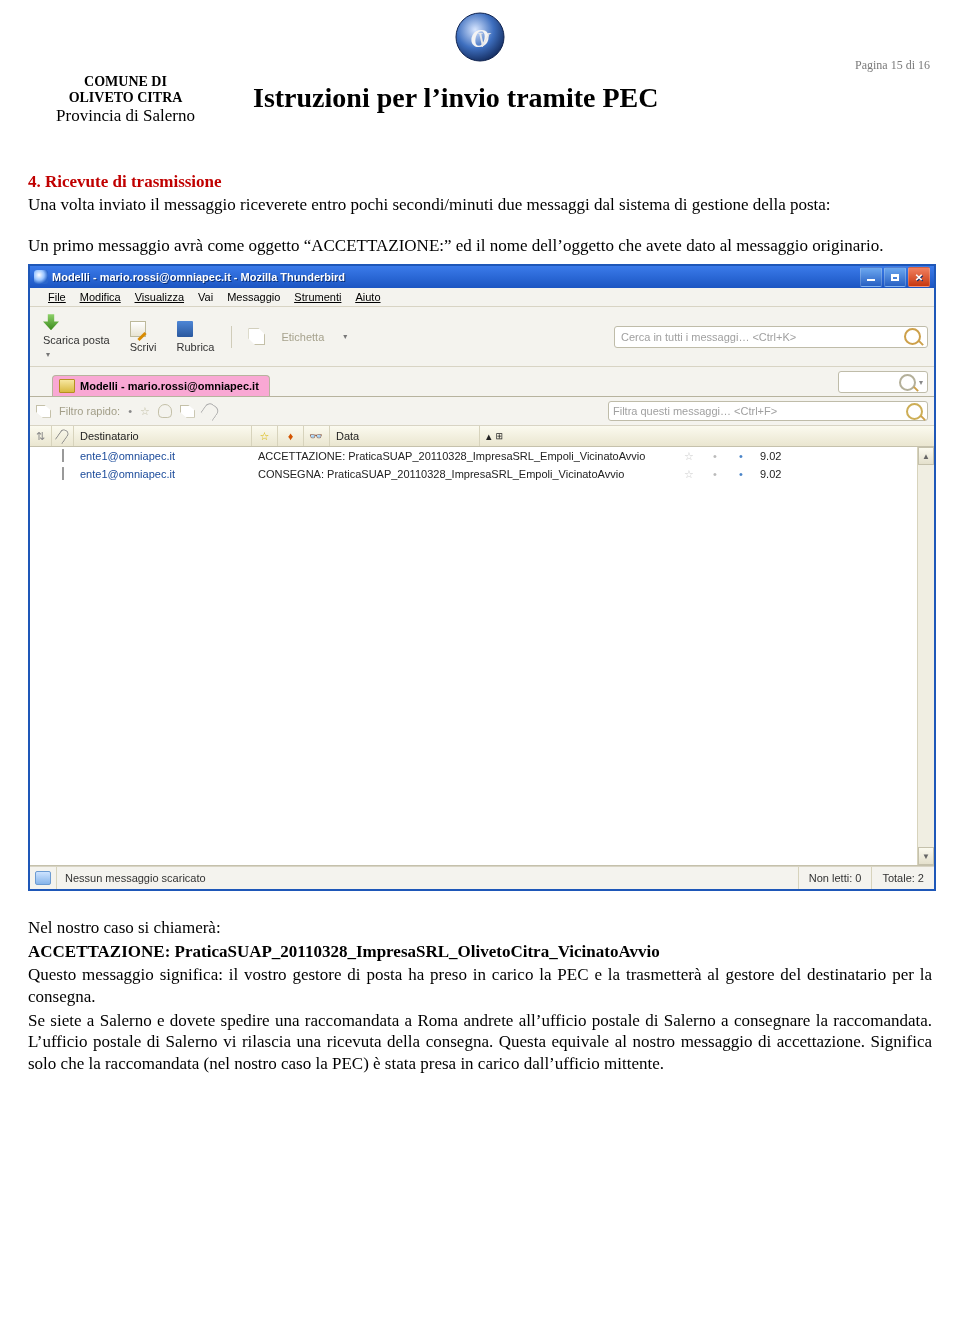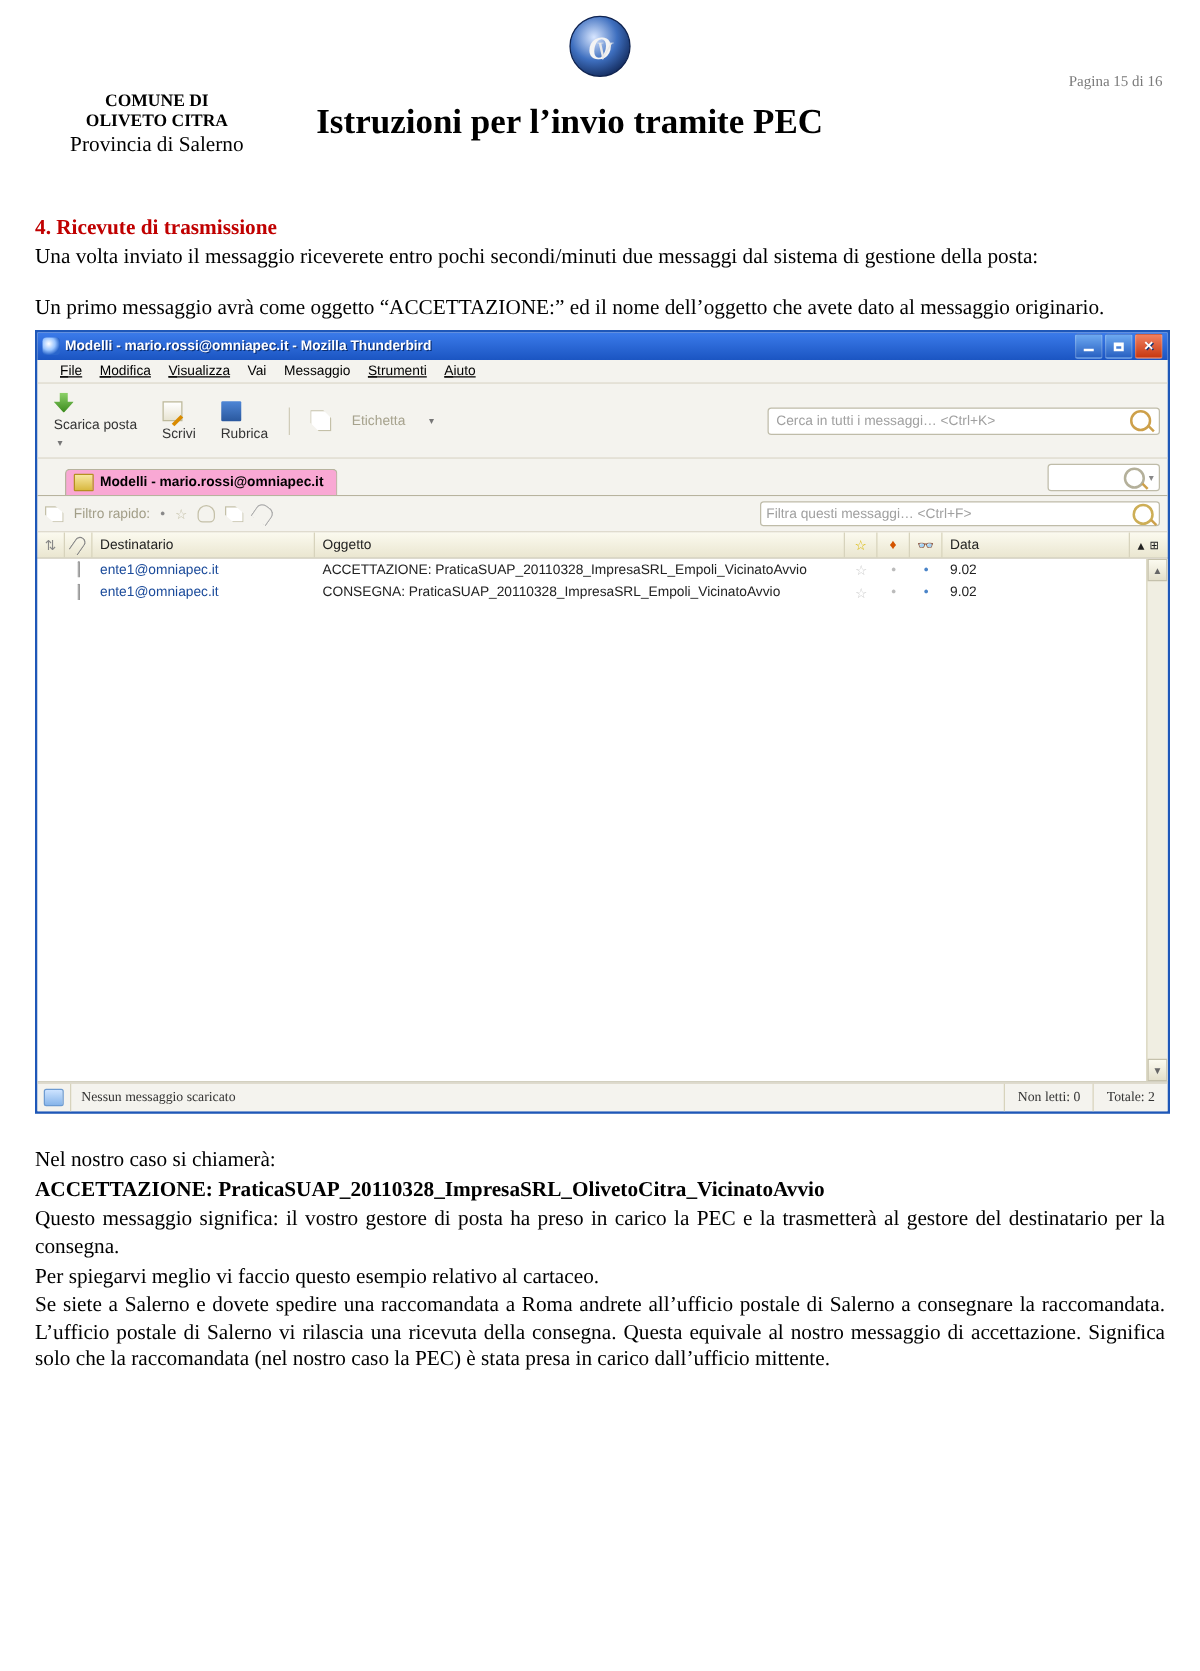--- a/index.html
+++ b/index.html
@@ -231,21 +231,21 @@
     background:#f0eee2; border-left:1px solid #d7d3bc;
   }
   .vscroll-btn {
     height:16px; background:linear-gradient(#fbfaef,#e4e0cc); border:1px solid #c5c1ac;
     display:flex; align-items:center; justify-content:center; font-size:8px; color:#666;
   }
   .vscroll-btn.bottom { position:absolute; bottom:0; left:0; right:0;}
 
   .status-bar {
     height:22px; background:#f4f3ee; border-top:1px solid #d8d4c4;
-    display:flex; align-items:center; font-size:11px; color:#333;font-family:Liberation Serif, serif;
+    display:flex; align-items:center; font-size:11px; color:#333;
   }
   .status-left {
     width:26px; height:22px; display:flex; align-items:center; justify-content:center;
     border-right:1px solid #d7d3bc;
   }
   .ico-activity { width:14px; height:12px; background:linear-gradient(#cde3ff,#87b5ea); border:1px solid #6c9bd2; border-radius:2px;}
   .status-text { padding:0 8px; flex:1;}
   .status-cell { border-left:1px solid #d7d3bc; padding:0 10px; height:22px; display:flex; align-items:center;}
 
   
@@ -360,21 +360,20 @@
         <span class="ico-magnifier" style="border-color:#cdae56"></span>
       </div>
     </div>
 
     <div class="col-headers">
       <div class="ch sort">⇅</div>
       <div class="ch clip">
           <span class="ico-clip" style="border-color:#888"></span>
         </div>
       <div class="ch dest">Destinatario</div>
-      <div class="ch subj">Oggetto</div>
       <div class="ch star">☆</div>
       <div class="ch fire">♦</div>
       <div class="ch read">👓</div>
       <div class="ch date">Data</div>
       <div class="ch end">▴<span style="font-size:9px;margin-left:4px">⊞</span></div>
     </div>
 
     <div class="msg-list">
       <div class="msg-row">
         <div class="mc sort"></div>
@@ -411,17 +410,16 @@
       <div class="status-text">Nessun messaggio scaricato</div>
       <div class="status-cell">Non letti: 0</div>
       <div class="status-cell">Totale: 2</div>
     </div>
   </div>
 
   <div class="after-text">
     <p>Nel nostro caso si chiamerà:</p>
     <p class="bold">ACCETTAZIONE: PraticaSUAP_20110328_ImpresaSRL_OlivetoCitra_VicinatoAvvio</p>
     <p>Questo messaggio significa: il vostro gestore di posta ha preso in carico la PEC e la trasmetterà al gestore del destinatario per la consegna.</p>
-    <p>Per spiegarvi meglio vi faccio questo esempio relativo al cartaceo.</p>
     <p>Se siete a Salerno e dovete spedire una raccomandata a Roma andrete all’ufficio postale di Salerno a consegnare la raccomandata. L’ufficio postale di Salerno vi rilascia una ricevuta della consegna. Questa equivale al nostro messaggio di accettazione. Significa solo che la raccomandata (nel nostro caso la PEC) è stata presa in carico dall’ufficio mittente.</p>
   </div>
 
 </div>
 
 </body></html>

